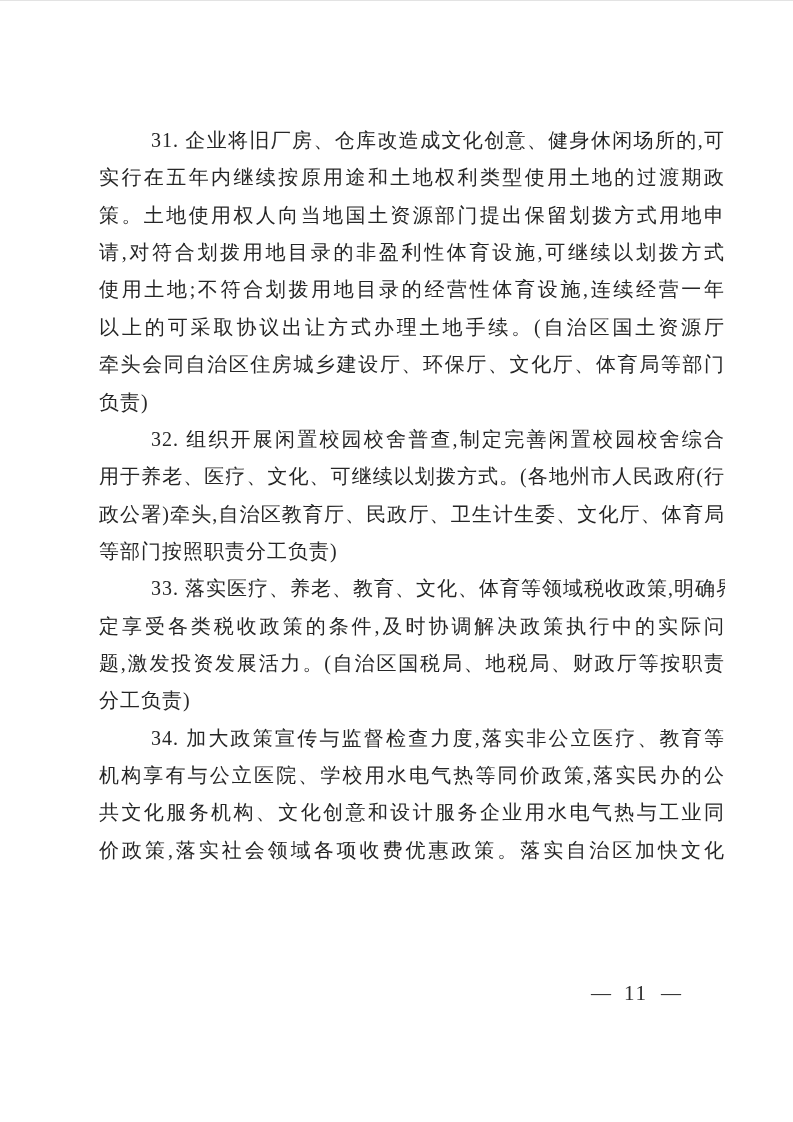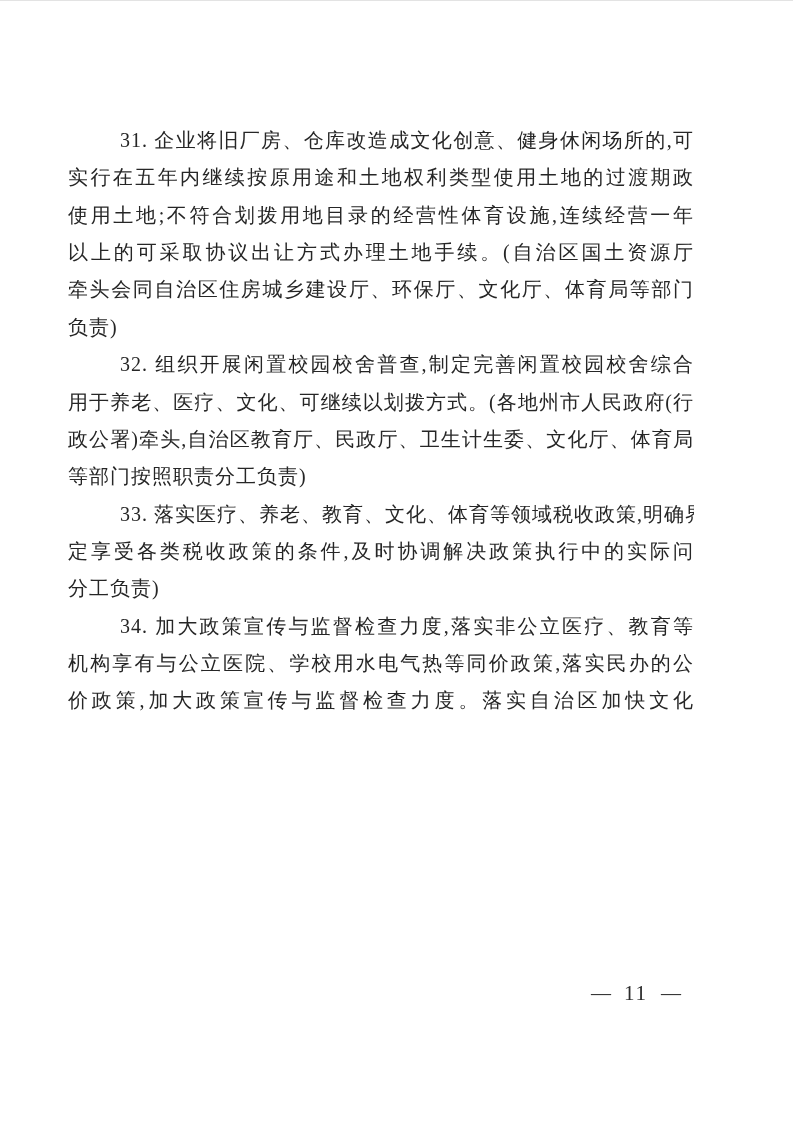--- a/index.html
+++ b/index.html
@@ -16,21 +16,21 @@
     color: #262626;
   }
   .page {
     position: absolute;
     inset: 0;
     background: #ffffff;
     border-top: 1px solid #e3e3e3; 
   }
   .content {
     position: absolute;
-    left: 68px;
+    left: 99px;
     top: 121px;
     width: 626px;
   }
   .paragraph {
     margin: 0;
     padding: 0;
   }
   .line {
     height: 37.36px;
     line-height: 37.36px;
@@ -73,40 +73,44 @@
 </style>
 </head>
 <body>
 
 <div class="page">
 
   <main class="content">
       <div class="paragraph">
         <div class="line first">31. 企业将旧厂房、仓库改造成文化创意、健身休闲场所的,可</div>
         <div class="line">实行在五年内继续按原用途和土地权利类型使用土地的过渡期政</div>
+        <div class="line">策。土地使用权人向当地国土资源部门提出保留划拨方式用地申</div>
+        <div class="line">请,对符合划拨用地目录的非盈利性体育设施,可继续以划拨方式</div>
         <div class="line">使用土地;不符合划拨用地目录的经营性体育设施,连续经营一年</div>
         <div class="line">以上的可采取协议出让方式办理土地手续。(自治区国土资源厅</div>
         <div class="line">牵头会同自治区住房城乡建设厅、环保厅、文化厅、体育局等部门</div>
         <div class="line last">负责)</div>
       </div>
       <div class="paragraph">
         <div class="line first">32. 组织开展闲置校园校舍普查,制定完善闲置校园校舍综合</div>
         <div class="line">用于养老、医疗、文化、可继续以划拨方式。(各地州市人民政府(行</div>
         <div class="line">政公署)牵头,自治区教育厅、民政厅、卫生计生委、文化厅、体育局</div>
         <div class="line last">等部门按照职责分工负责)</div>
       </div>
       <div class="paragraph">
         <div class="line first">33. 落实医疗、养老、教育、文化、体育等领域税收政策,明确界</div>
         <div class="line">定享受各类税收政策的条件,及时协调解决政策执行中的实际问</div>
+        <div class="line">题,激发投资发展活力。(自治区国税局、地税局、财政厅等按职责</div>
         <div class="line last">分工负责)</div>
       </div>
       <div class="paragraph">
         <div class="line first">34. 加大政策宣传与监督检查力度,落实非公立医疗、教育等</div>
         <div class="line">机构享有与公立医院、学校用水电气热等同价政策,落实民办的公</div>
-        <div class="line">价政策,加大政策宣传与监督检查力度。落实自治区加快文化</div>
+        <div class="line">共文化服务机构、文化创意和设计服务企业用水电气热与工业同</div>
+        <div class="line">价政策,落实社会领域各项收费优惠政策。落实自治区加快文化</div>
       </div>
     </main>
 
   <div class="page-footer">
     <span class="dash">—</span>
     <span class="num">11</span>
     <span class="dash">—</span>
   </div>
 
 </div>

